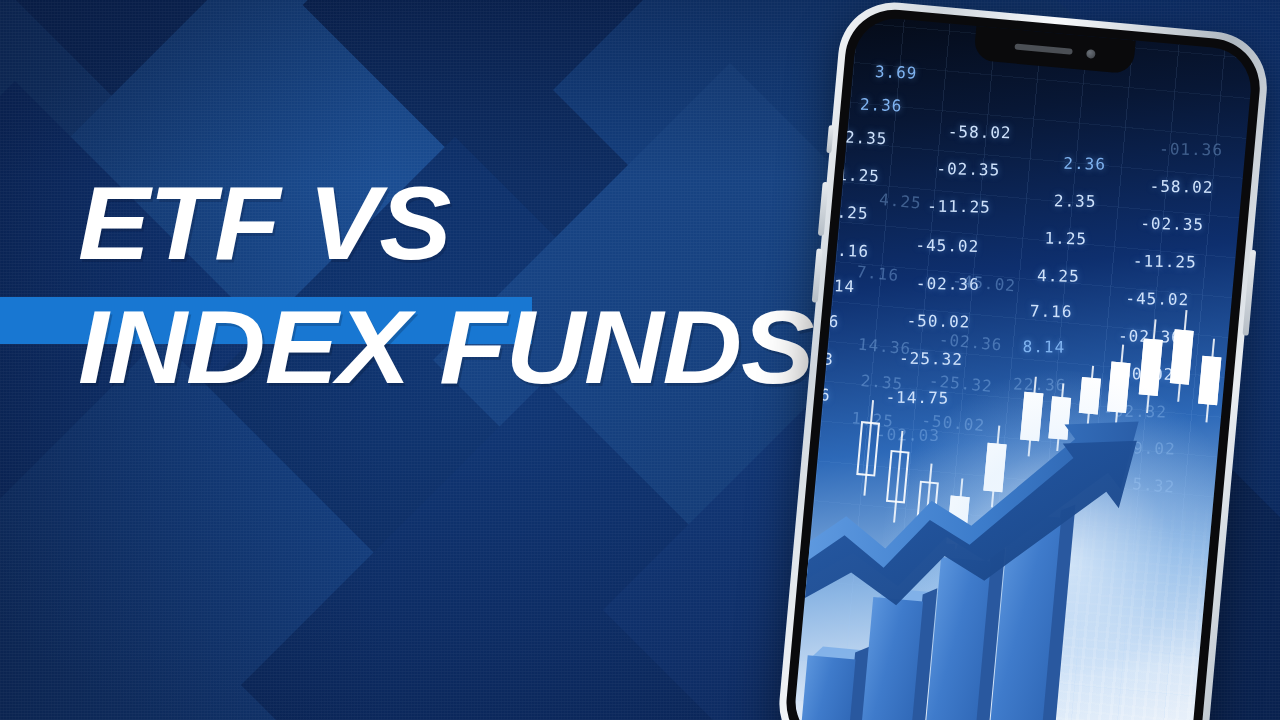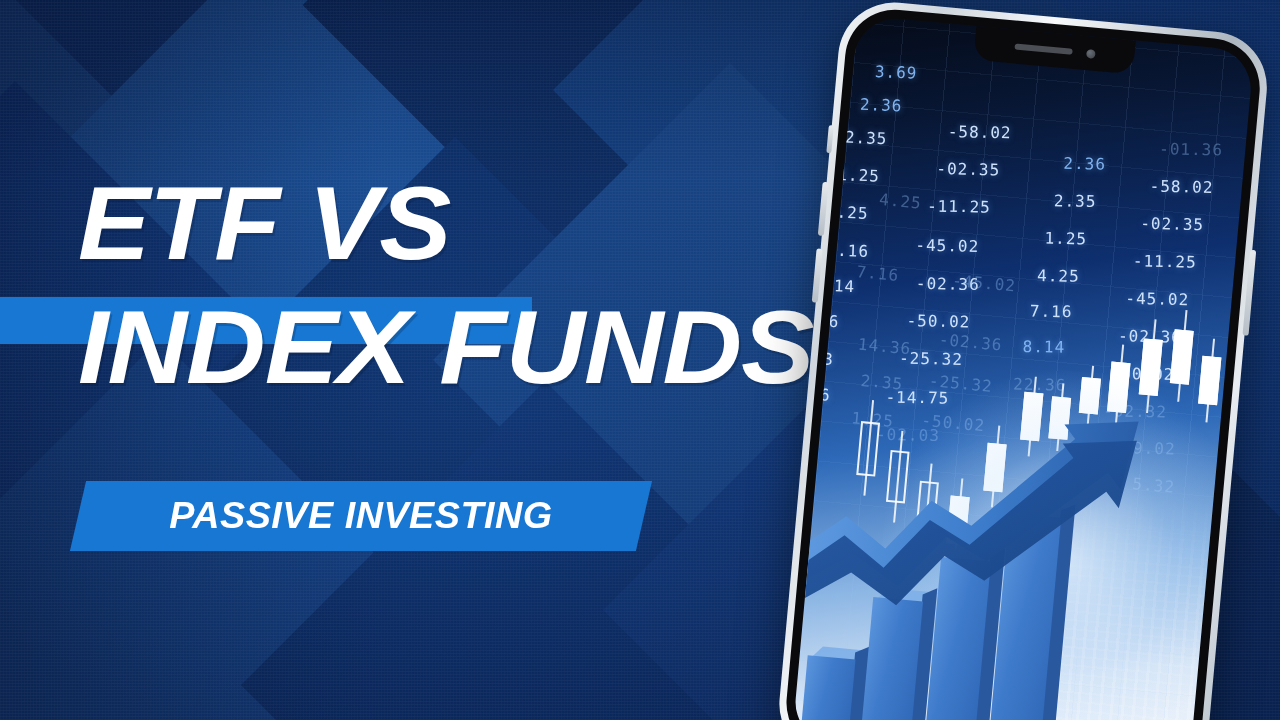--- a/index.html
+++ b/index.html
@@ -245,24 +245,20 @@
   </div>
 
   <div class="bg-layer vig"></div>
   <div class="bg-layer noise"></div>
 
   <div class="accent-bar"></div>
 
   <div class="headline line1">ETF VS</div>
   <div class="headline line2">INDEX FUNDS</div>
 
-  <div class="badge-wrap">
-    <div class="badge-shape"></div>
-    <div class="badge-label">Passive Investing</div>
-  </div>
 
   <div class="phone">
     <div class="phone-frame"></div>
 
     <div class="side-btn btn-silent"></div>
     <div class="side-btn btn-volup"></div>
     <div class="side-btn btn-voldn"></div>
     <div class="side-btn btn-power"></div>
 
     <div class="phone-bezel">

